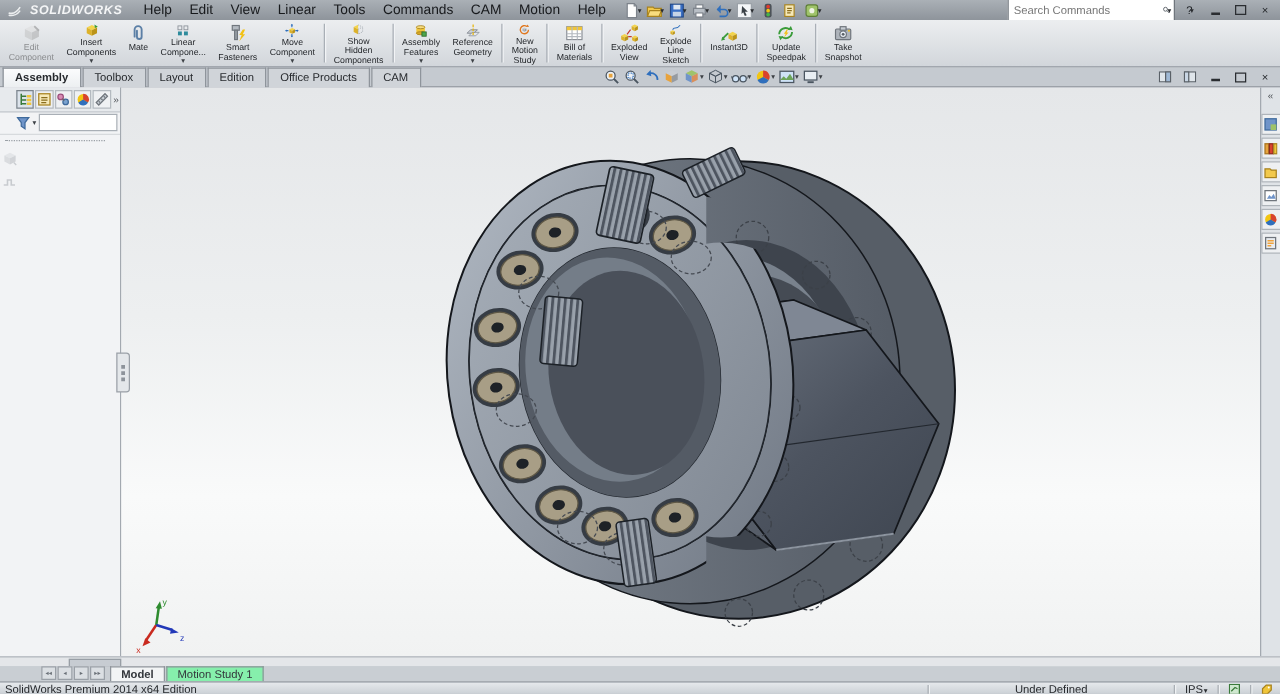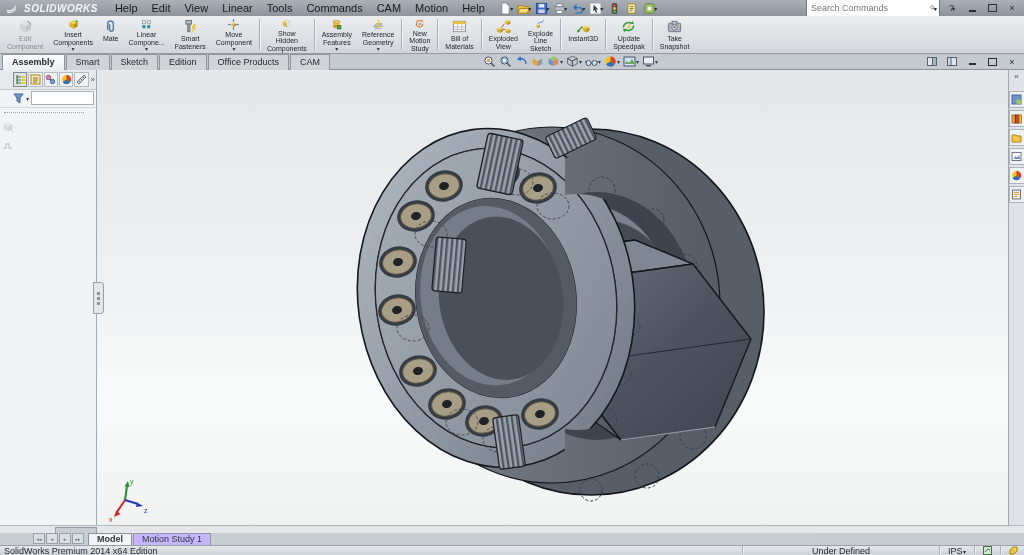--- a/index.html
+++ b/index.html
@@ -91,27 +91,27 @@
   #hscroll{left:0;top:525px;width:1024px;height:8px;background:#e4e6e9;
     border-top:1px solid #b2b7bd;box-sizing:border-box}
   #hthumb{position:absolute;left:55px;top:1px;width:40px;height:5px;background:#c7ccd2;
     border:1px solid #989ea5}
   #docktabs{left:0;top:533px;width:816px;height:12px;background:#c9ced3;
     display:flex;align-items:flex-end}
   #tabnav{display:flex;gap:1px;margin:0 4px 1px 33px}
   .navbtn{width:10px;height:9px;border:1px solid #9aa0a7;background:#dbdfe3;
     font-size:5px;color:#6a7077;display:flex;align-items:center;justify-content:center}
   .dtab{font-size:9px;line-height:11px;padding:0 8px;border:1px solid #8e949b;
-    border-bottom:none;background:#c4b5fd;color:#33373c;margin-right:1px}
+    border-bottom:none;background:#86efac;color:#33373c;margin-right:1px}
   .dtab.active{background:#f2f4f5;font-weight:bold}
   #statusbar{left:0;top:545px;width:1024px;height:10px;
     background:linear-gradient(#e6e9ec,#ccd1d6);border-top:1px solid #9aa0a7;
     box-sizing:border-box;display:flex;align-items:center;font-size:9px;color:#26292d}
   #sbleft{padding-left:4px}
-  #sbright{margin-left:auto;display:flex;align-items:flex-start;gap:8px;padding-right:6px}
+  #sbright{margin-left:auto;display:flex;align-items:flex-end;gap:8px;padding-right:6px}
   .sbsep{width:1px;height:8px;background:#a9aeb4;box-shadow:1px 0 0 #f0f2f4}
   .sbicon svg{width:9px;height:9px;display:block}
 </style>
 </head>
 <body>
 
 <svg width="0" height="0" style="position:absolute">
   <defs>
     <g id="cube3">
       <path d="M8 1.5 14 4.5 8 7.5 2 4.5Z" fill="var(--ct,#f3d44c)"></path>
@@ -421,22 +421,22 @@
         <circle cx="13" cy="6" r=".9" fill="#f2c114"></circle>
     </svg>
     <span class="rlbl">Take
 Snapshot</span>
   </div>
 </div>
 
 <div id="tabstrip" class="abs">
   <div id="ctabs">
     <span class="ctab active">Assembly</span>
-    <span class="ctab">Smart</span>
-    <span class="ctab">Sketch</span>
+    <span class="ctab">Toolbox</span>
+    <span class="ctab">Layout</span>
     <span class="ctab">Edition</span>
     <span class="ctab">Office Products</span>
     <span class="ctab">CAM</span>
   </div>
 
   <div id="headsup">
     <span class="hbtn">
       <svg viewBox="0 0 13 13">
           <circle cx="5.5" cy="5.5" r="3.6" fill="#eef2f6" stroke="#4a5560"></circle>
           <path d="M8 8l3.5 3.5" stroke="#4a5560" stroke-width="1.5"></path>

